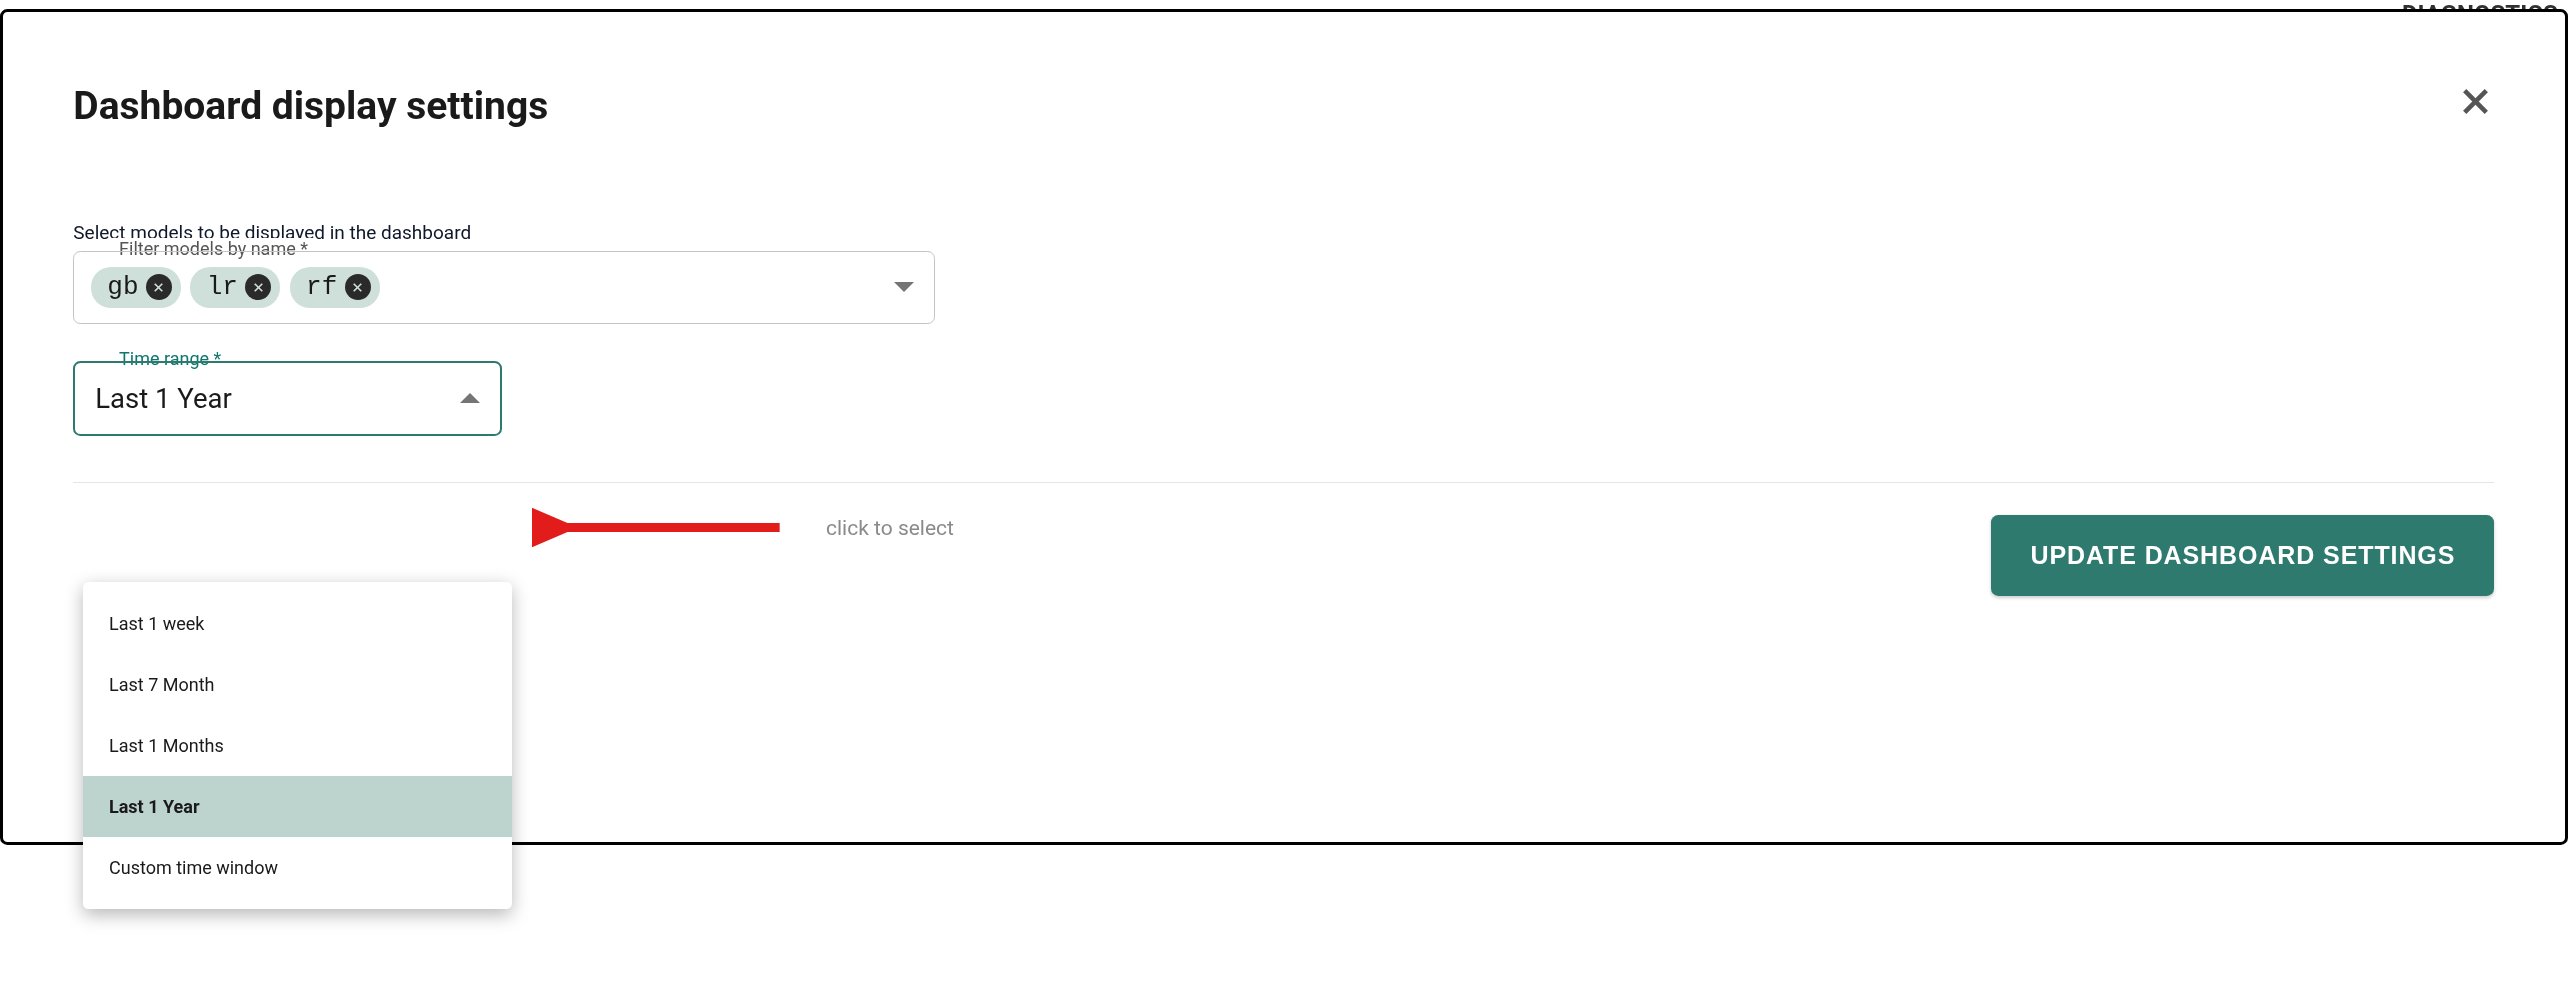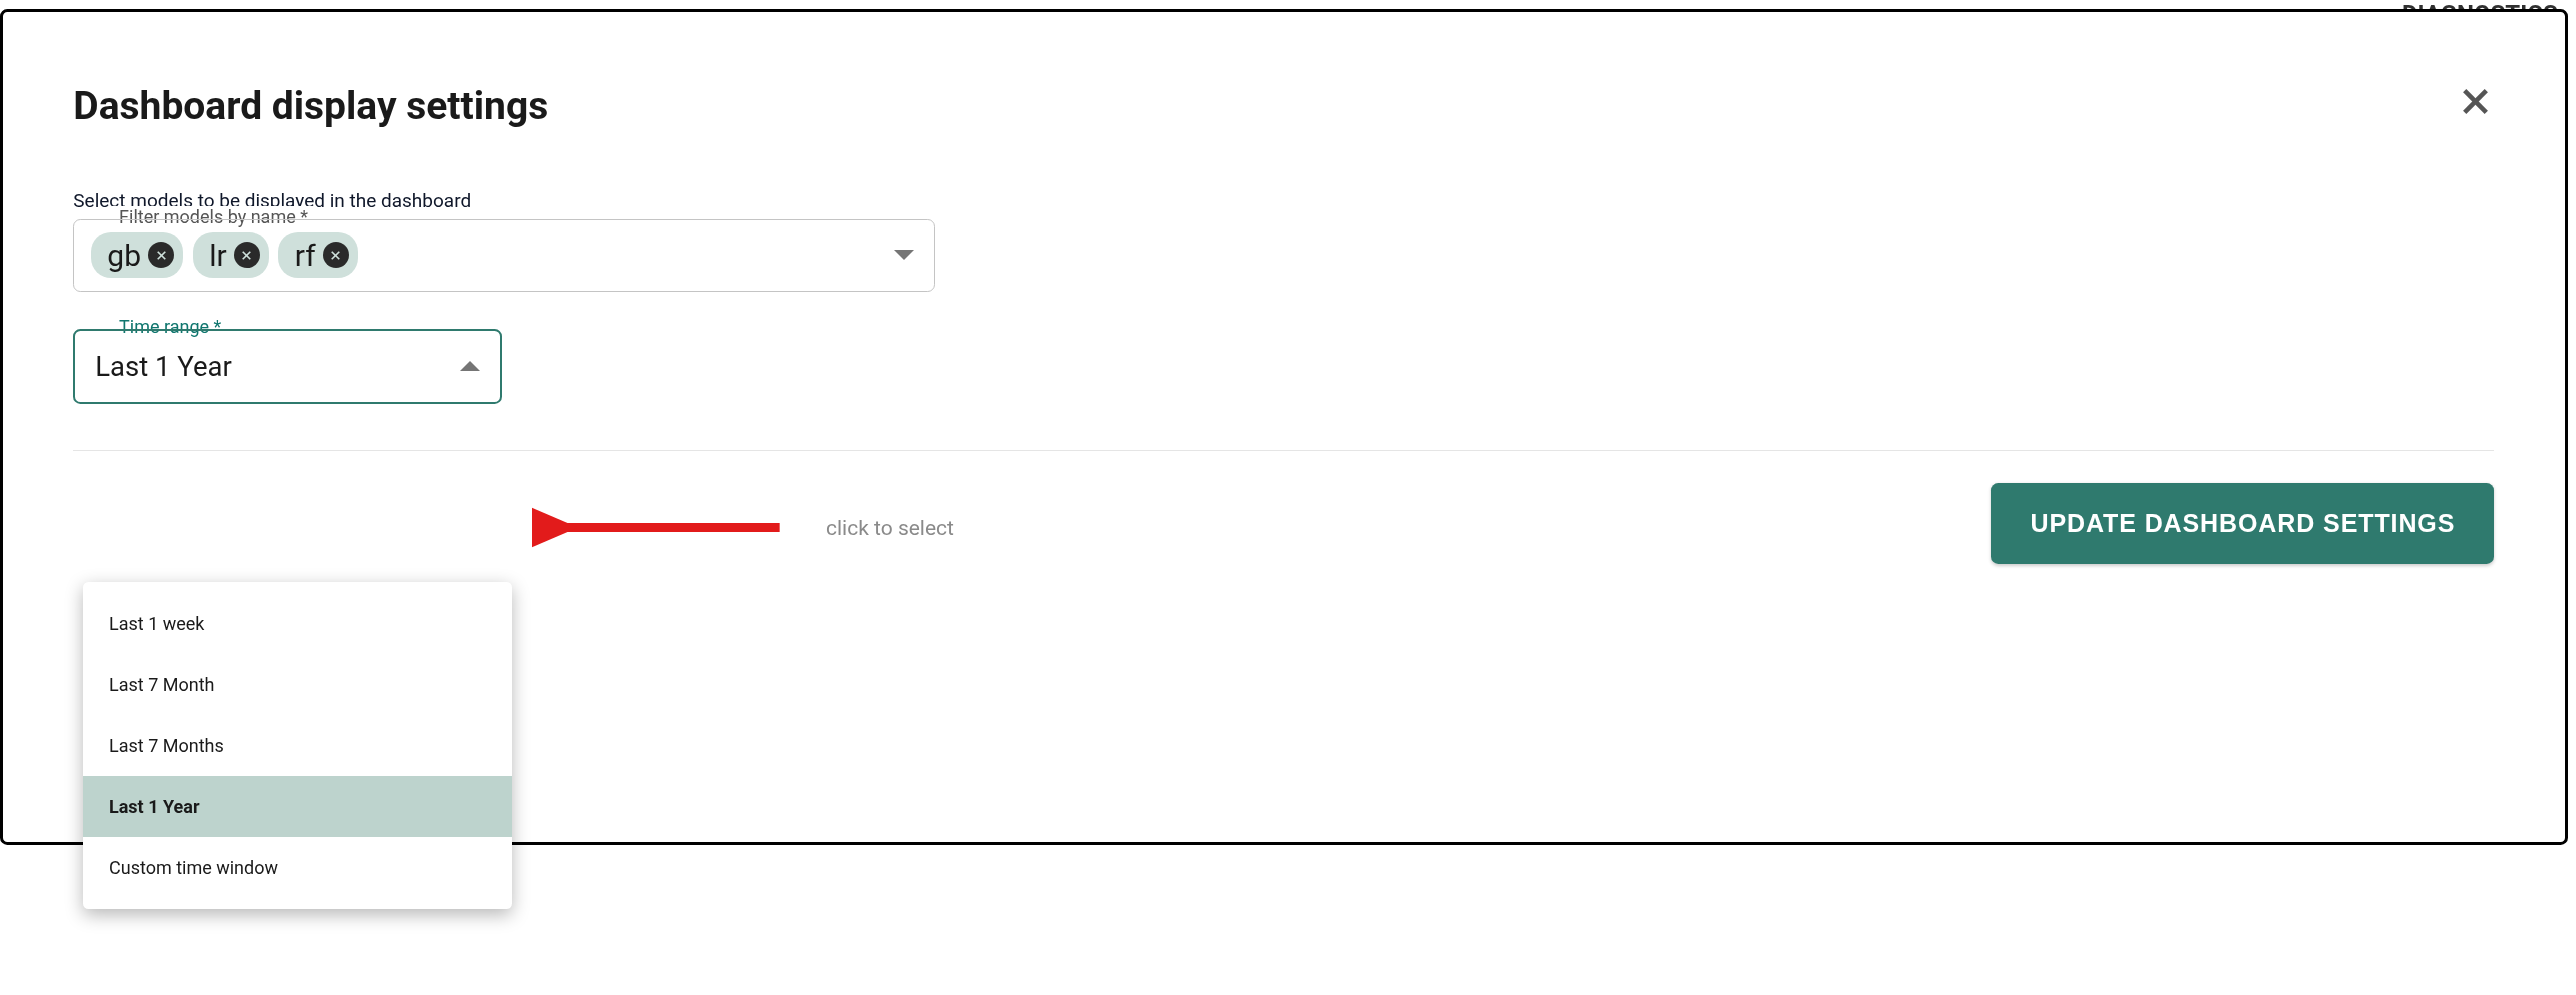--- a/index.html
+++ b/index.html
@@ -58,21 +58,21 @@
       width: 2531px;
       height: 807px;
       background: #fff;
       padding: 55px 55px 37px 55px;
     }
 
     .modal-header {
       display: flex;
       justify-content: space-between;
       align-items: flex-start;
-      margin-bottom: 60px;
+      margin-bottom: 92px;
     }
 
     .modal-title {
       font-size: 39px;
       font-weight: 700;
       color: #1a1a1a;
     }
 
     .close-icon {
       width: 37px;
@@ -122,23 +122,24 @@
       position: relative;
       cursor: pointer;
     }
 
     .chip {
       display: inline-flex;
       align-items: center;
       background: #cfe0db;
       border-radius: 20px;
       padding: 5.5px 9.2px 5.5px 16.5px;
-      font-size: 30px;
+      font-size: 26px;
       color: #1a1a1a;
       gap: 7.3px;
+      font-family: Liberation Mono, monospace;
     }
 
     .chip-remove {
       width: 26px;
       height: 26px;
       border-radius: 50%;
       background: #2a2a2a;
       display: inline-flex;
       align-items: center;
       justify-content: center;
@@ -336,19 +337,19 @@
         </marker>
       </defs>
       <line x1="270" y1="30" x2="30" y2="30" stroke="#e21b1b" stroke-width="10" marker-end="url(#arrowhead)"></line>
     </svg>
     <span class="annotation-text">click to select</span>
   </div>
 
   <div class="dropdown-menu">
     <div class="dropdown-item">Last 1 week</div>
     <div class="dropdown-item">Last 7 Month</div>
-    <div class="dropdown-item">Last 7 Months</div>
+    <div class="dropdown-item">Last 1 Months</div>
     <div class="dropdown-item selected">Last 1 Year</div>
     <div class="dropdown-item">Custom time window</div>
   </div>
 
 </div>
 
 
 </body></html>

